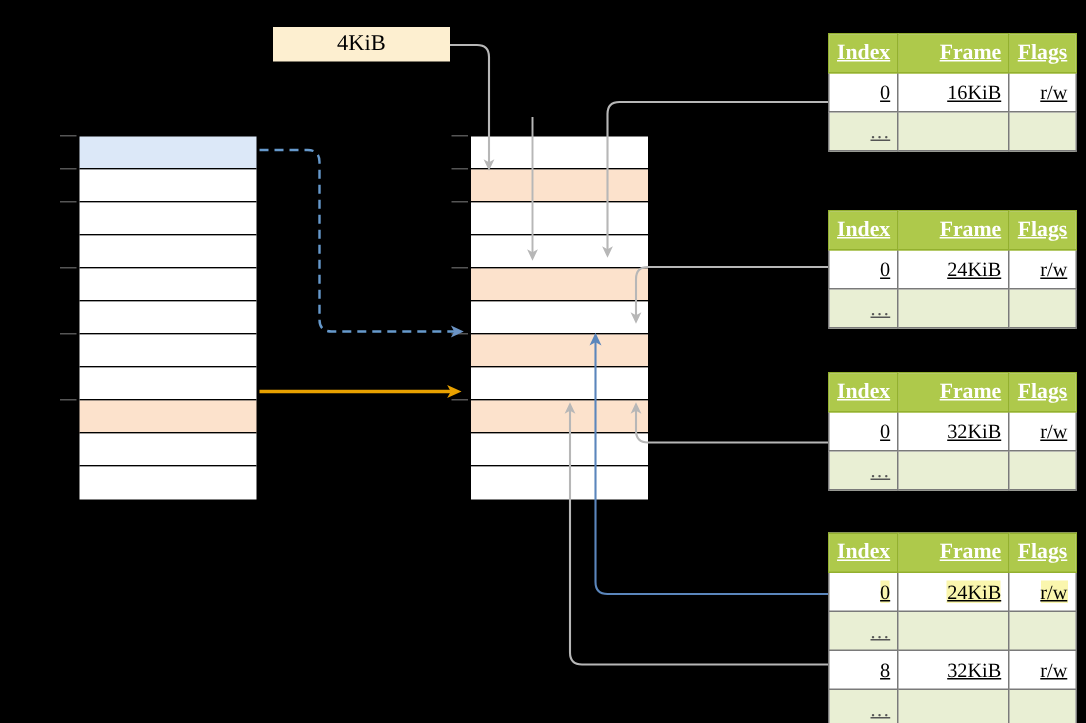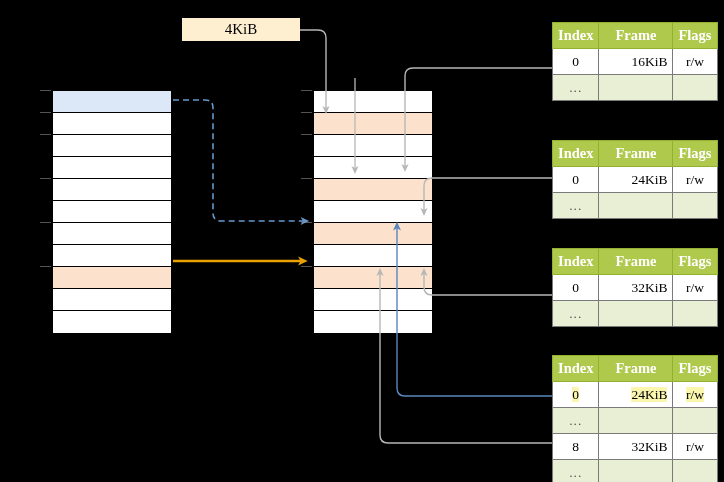--- a/index.html
+++ b/index.html
@@ -19,22 +19,22 @@
 
   
   .kib-label{position:absolute;background:#FDEFD0;border:none;
              font-size:15px;text-align:center;line-height:23px;
              color:#000;}
 
   
   .ptable{position:absolute;border-collapse:collapse;font-size:13.5px;
           background:#fff;border:1px solid #93B02F;}
   .ptable td,.ptable th{border:1px solid #7a7a7a;padding:1px 5px;
-          height:26px;box-sizing:border-box;text-align:center;
-          font-weight:normal;vertical-align:middle;}
+          height:26px;box-sizing:border-box;text-align:right;
+          font-weight:normal;vertical-align:middle;text-decoration:underline;}
   .ptable th{background:#AEC94B;color:#fff;font-weight:bold;
              border:1px solid #93B02F;font-size:14.5px;}
   .ptable tr.dots td{background:#E9EFD4;color:#555;letter-spacing:1px;}
   .ptable td.c-index{width:56px;}
   .ptable td.c-frame{width:58px;padding-left:32px;}
   .ptable td.c-flags{width:52px;}
   .ptable th.c-index{width:56px;}
   .ptable th.c-frame{width:58px;}
   .ptable th.c-flags{width:52px;}
   .hl{background:#FAF6AE;}

